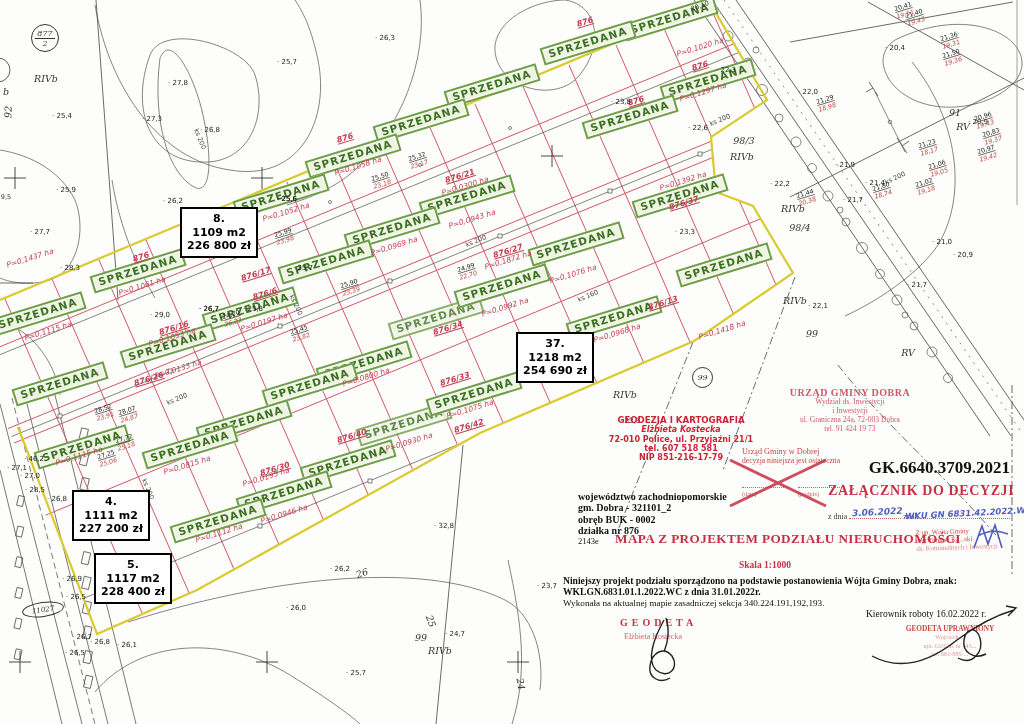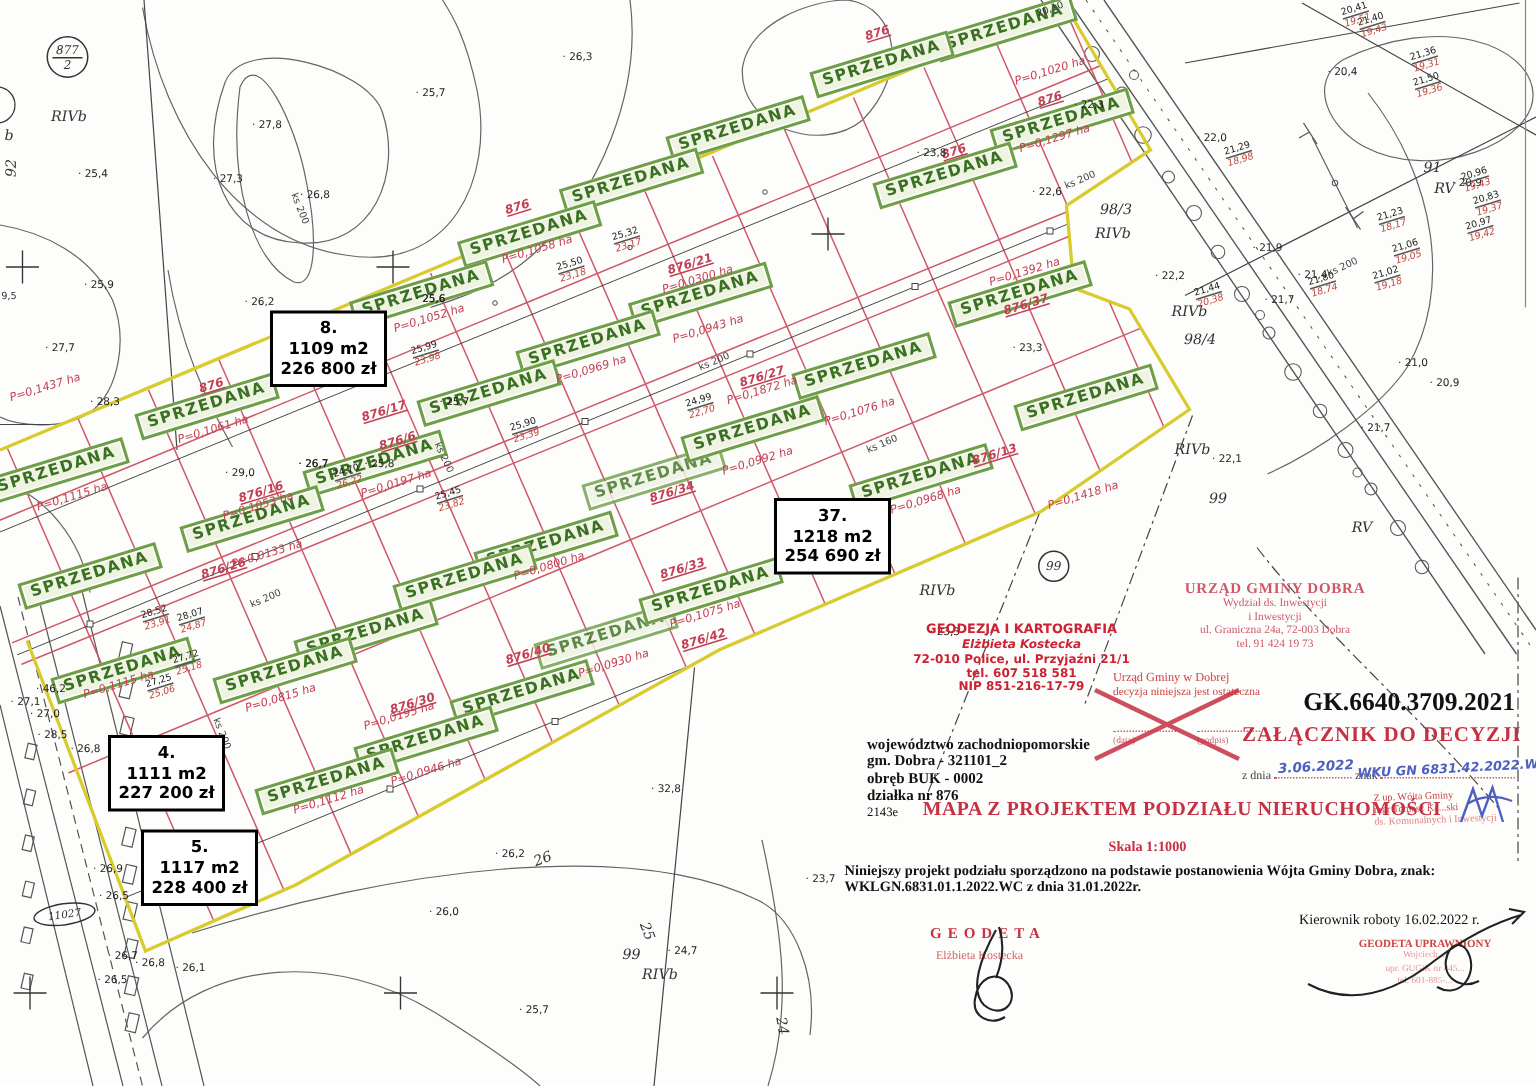--- a/index.html
+++ b/index.html
@@ -583,20 +583,21 @@
     <div>działka nr 876</div>
     <div class="small">2143e</div>
   </div>
 
   <div class="doc doc-title red">MAPA  Z  PROJEKTEM  PODZIAŁU  NIERUCHOMOŚCI</div>
   <div class="doc doc-scale red">Skala 1:1000</div>
 
   <div class="doc doc-body">
     <div class="b">Niniejszy  projekt  podziału  sporządzono  na  podstawie  postanowienia  Wójta  Gminy  Dobra,  znak:</div>
     <div class="b">WKLGN.6831.01.1.2022.WC z  dnia  31.01.2022r.</div>
+    <div class="n">Wykonała na aktualnej mapie zasadniczej sekcja 340.224.191,192,193.</div>
   </div>
 
   <div class="doc geodeta">GEODETA</div>
   <div class="doc geodeta-name">Elżbieta Kostecka</div>
   <svg class="sig" style="left:626px;top:608px" width="80" height="78">
     <path d="M38,12 C28,30 20,52 30,62 C42,72 54,60 46,48 C38,38 26,44 24,58 C22,70 34,76 44,70 M40,10 C44,22 42,34 38,44" stroke="#222" stroke-width="1.4" fill="none"></path>
   </svg>
 
   <div class="doc kierownik">Kierownik roboty  16.02.2022 r.</div>
   <div class="doc stamp-upr">

